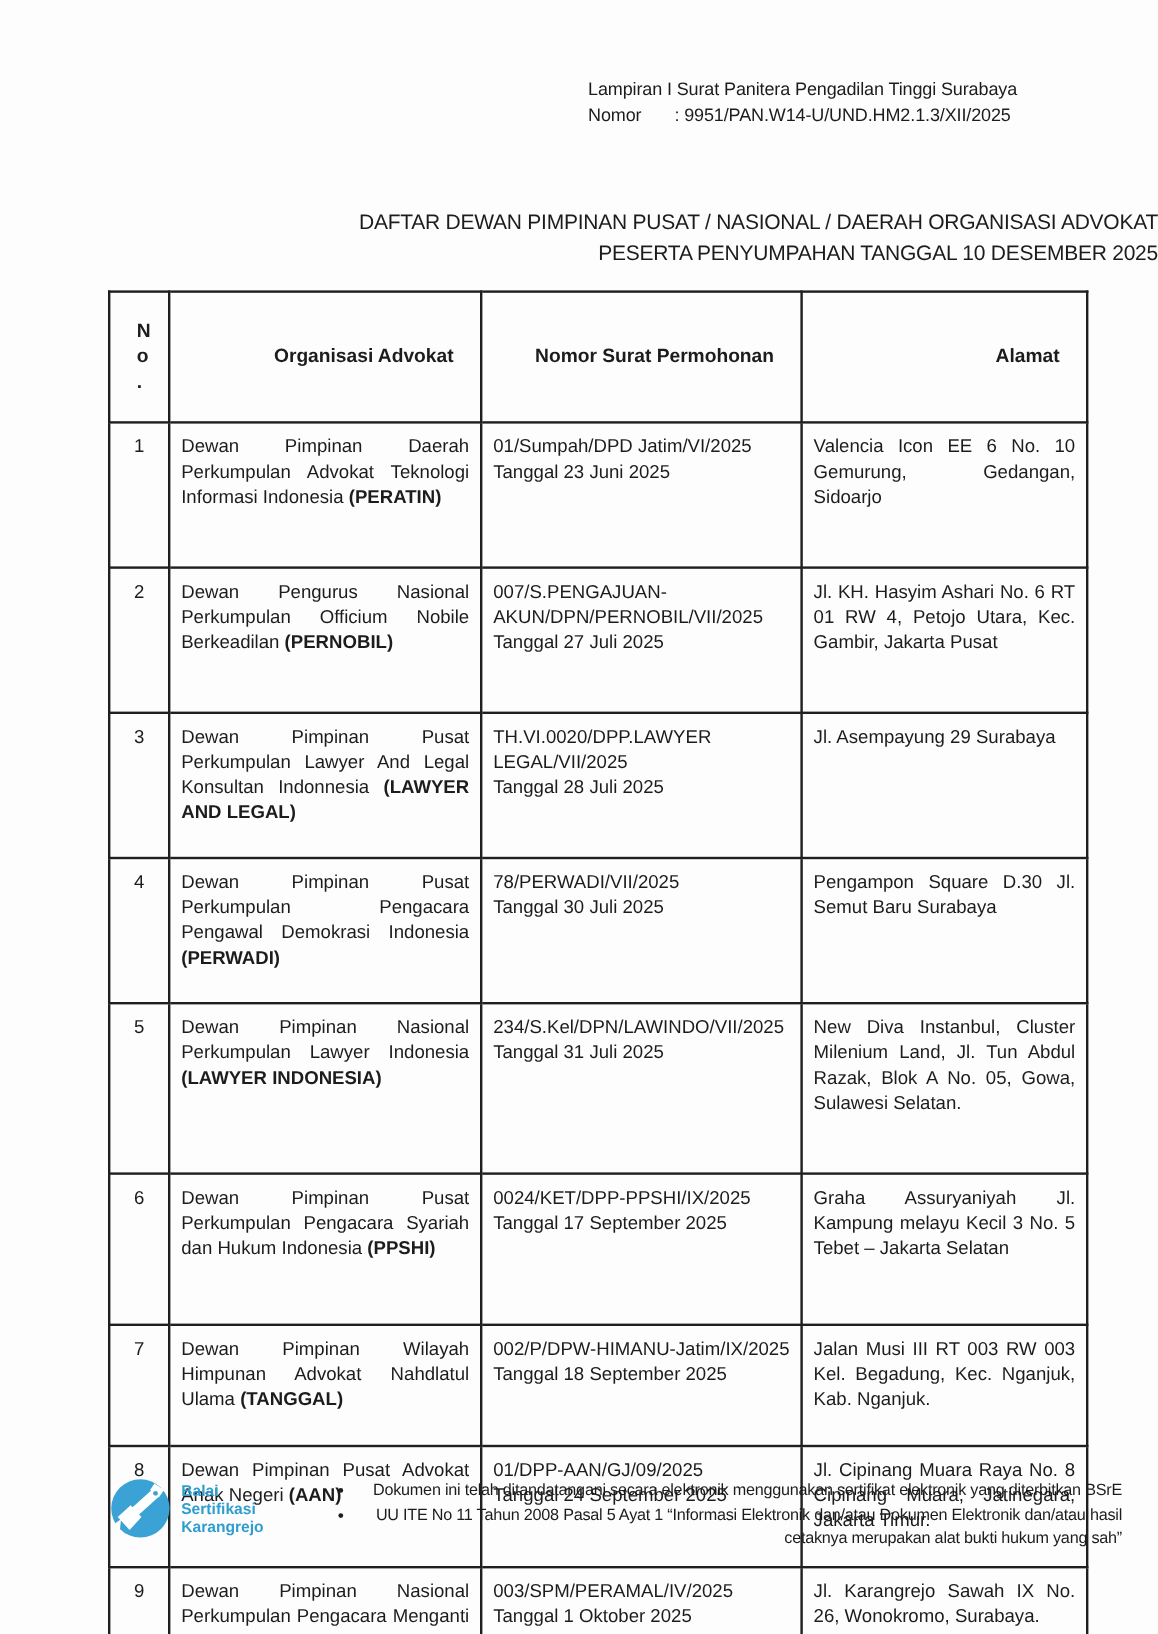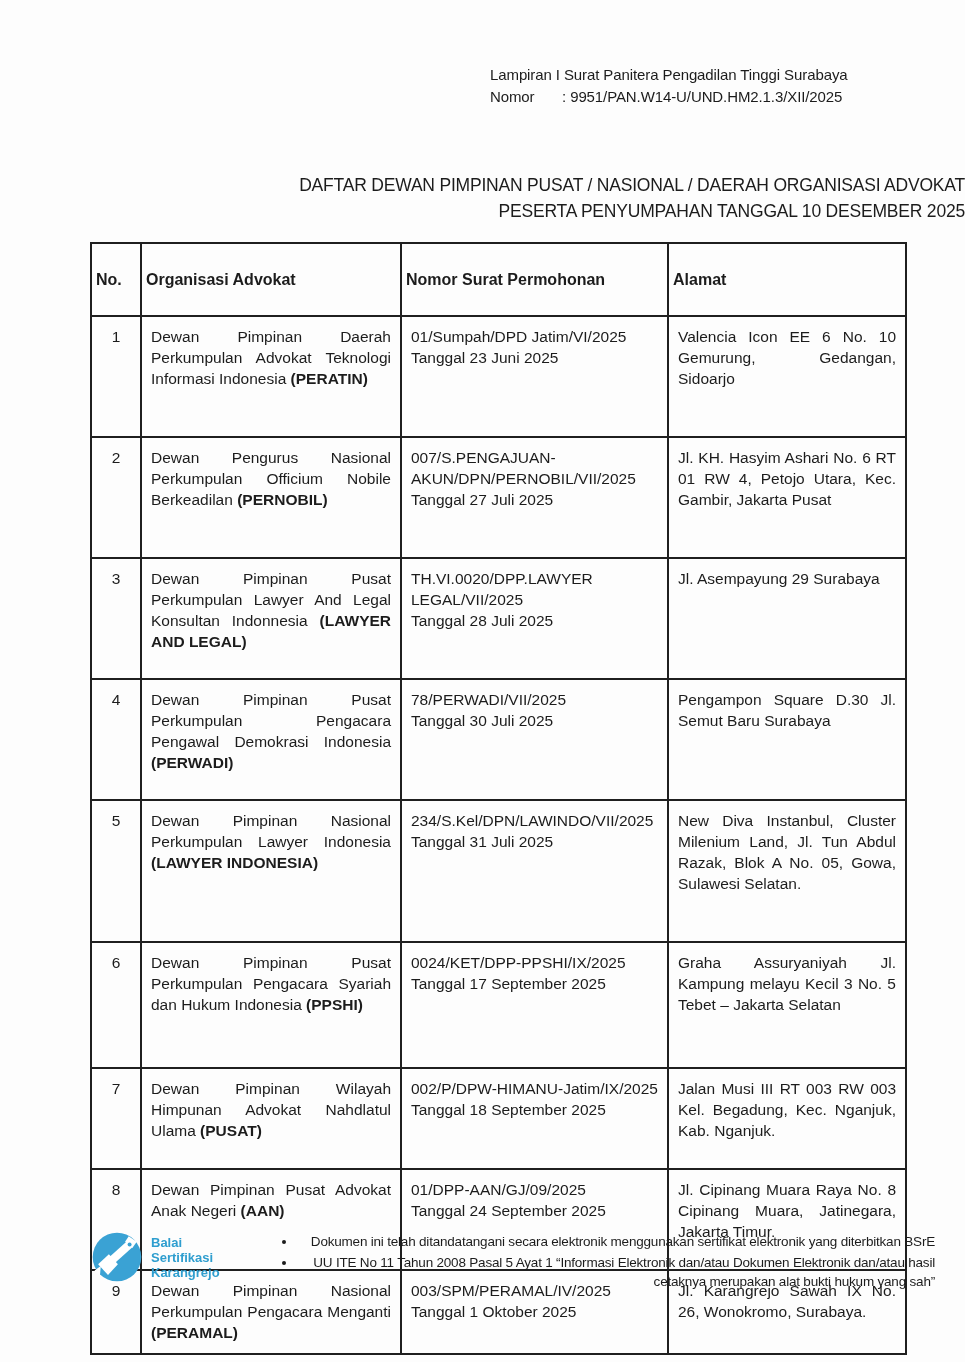--- a/index.html
+++ b/index.html
@@ -32,22 +32,22 @@
     border-collapse:collapse;table-layout:fixed;
     font-size:15.5px;line-height:21px;
   }
   .org-table td,.org-table th{
     border:2px solid #1f1f1f;
     vertical-align:top;
     padding:9px 9px;
     word-wrap:break-word;overflow-wrap:break-word;
   }
   .org-table thead th{
-    vertical-align:middle;text-align:left;
-    font-size:16px;font-weight:bold;height:63px;padding:4px;
+    vertical-align:middle;text-align:right;
+    font-size:16px;font-weight:bold;height:63px;padding:22px;
   }
   .c-no{text-align:center;}
   .c-org,.c-alamat{text-align:justify;}
   .c-nomor div{margin:0;}
   tbody tr:nth-child(1) td{height:101px}
   tbody tr:nth-child(2) td{height:101px}
   tbody tr:nth-child(3) td{height:101px}
   tbody tr:nth-child(4) td{height:101px}
   tbody tr:nth-child(5) td{height:122px}
   tbody tr:nth-child(6) td{height:106px}
@@ -160,21 +160,21 @@
     <td class="c-org"><span>Dewan Pimpinan Pusat Perkumpulan Pengacara Syariah dan Hukum Indonesia</span> <b>(PPSHI)</b></td>
     <td class="c-nomor">
       <div>0024/KET/DPP-PPSHI/IX/2025</div>
       <div>Tanggal 17 September 2025</div>
     </td>
     <td class="c-alamat">Graha Assuryaniyah Jl. Kampung melayu Kecil 3 No. 5 Tebet – Jakarta Selatan</td>
   </tr>
 
   <tr>
     <td class="c-no">7</td>
-    <td class="c-org"><span>Dewan Pimpinan Wilayah Himpunan Advokat Nahdlatul Ulama</span> <b>(PUSAT)</b></td>
+    <td class="c-org"><span>Dewan Pimpinan Wilayah Himpunan Advokat Nahdlatul Ulama</span> <b>(TANGGAL)</b></td>
     <td class="c-nomor">
       <div>002/P/DPW-HIMANU-Jatim/IX/2025</div>
       <div>Tanggal 18 September 2025</div>
     </td>
     <td class="c-alamat">Jalan Musi III RT 003 RW 003 Kel. Begadung, Kec. Nganjuk, Kab. Nganjuk.</td>
   </tr>
 
   <tr>
     <td class="c-no">8</td>
     <td class="c-org"><span>Dewan Pimpinan Pusat Advokat Anak Negeri</span> <b>(AAN)</b></td>

